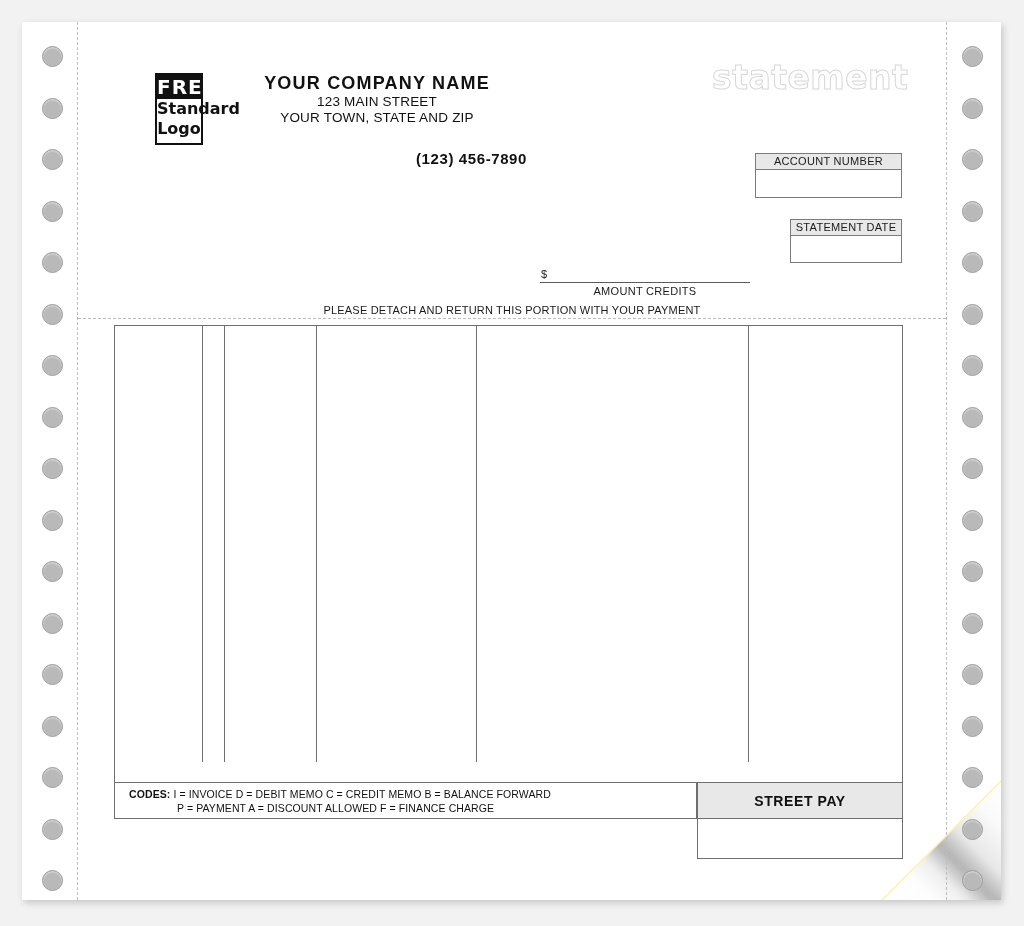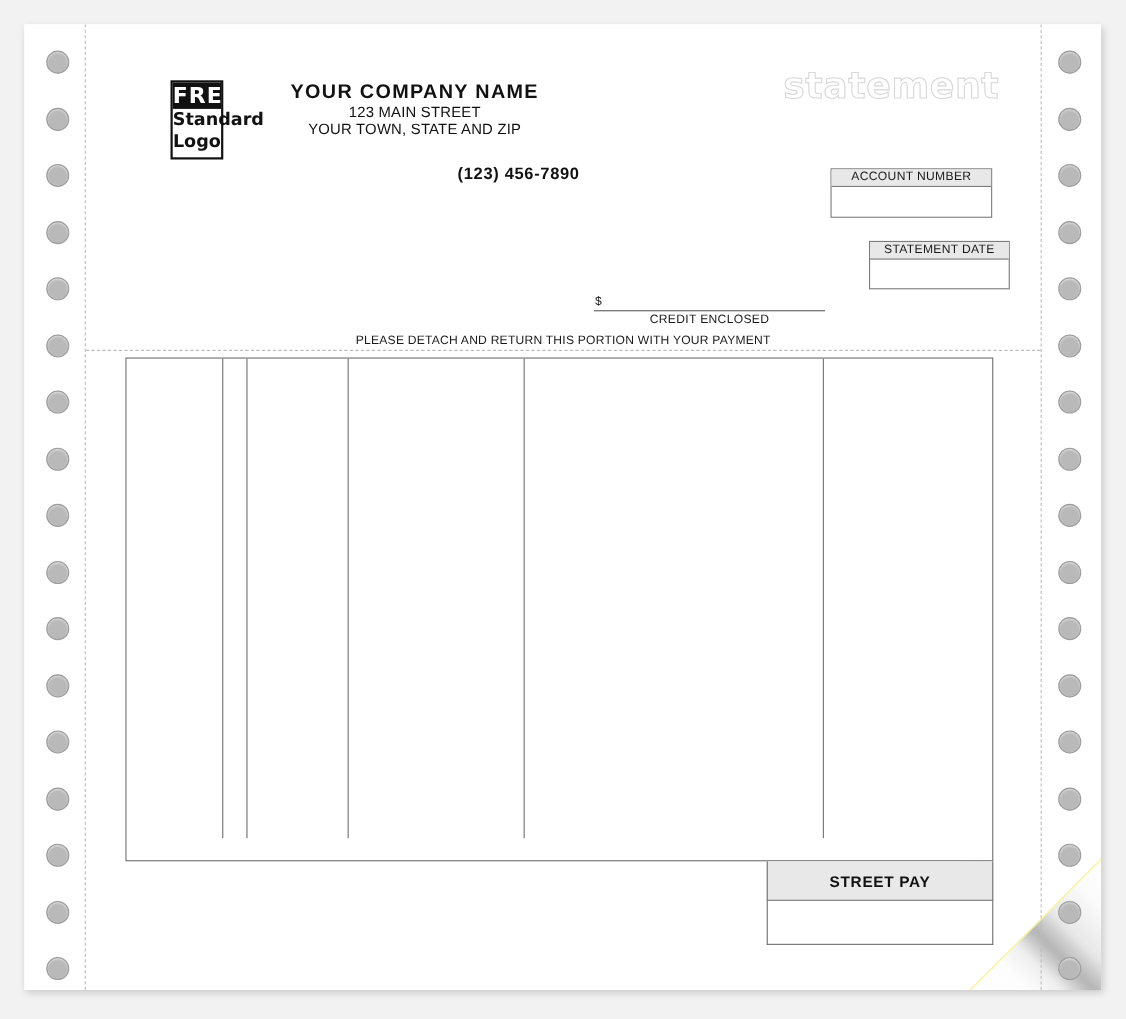--- a/index.html
+++ b/index.html
@@ -165,21 +165,21 @@
     background:#e8e8e8;
     border-bottom:1px solid #7b7b7b;
     text-align:center;
     font-size:11px;
     letter-spacing:.3px;
     color:#1a1a1a;
     line-height:15px;
     height:15px;
   }
   #acct-box{ left:733px; top:131px; width:147px; height:45px; }
-  #date-box{ left:768px; top:197px; width:128px; height:44px; }
+  #date-box{ left:768px; top:197px; width:112px; height:44px; }
 
   #amt-dollar{
     position:absolute;
     left:519px; top:246px;
     font-size:11px; color:#1a1a1a;
   }
   #amt-rule{
     position:absolute;
     left:518px; top:260px;
     width:210px;
@@ -363,32 +363,39 @@
     <div class="field-value"></div>
   </div>
 
   <div class="field-box" id="date-box">
     <div class="field-label">STATEMENT DATE</div>
     <div class="field-value"></div>
   </div>
 
   <div id="amt-dollar">$</div>
   <div id="amt-rule"></div>
-  <div id="amt-label">CREDIT ENCLOSED</div>
+  <div id="amt-label">AMOUNT CREDITS</div>
 
   <div id="detach-note">PLEASE DETACH AND RETURN THIS PORTION WITH YOUR PAYMENT</div>
 
   <div id="table-wrap">
     <div id="tbody">
         <div class="td c-date"></div>
         <div class="td c-code"></div>
         <div class="td c-ref"></div>
         <div class="td c-po"></div>
         <div class="td c-desc"></div>
         <div class="td c-chg"></div>
       </div>
   </div>
 
+  <div id="codes-box">
+    <div class="codes-line">
+      <span id="codes-label">CODES:</span>
+      <span>I = INVOICE   D = DEBIT MEMO   C = CREDIT MEMO   B = BALANCE FORWARD</span>
+    </div>
+    <div class="codes-line codes-indent">P = PAYMENT   A = DISCOUNT ALLOWED   F = FINANCE CHARGE</div>
+  </div>
 
   <div id="pleasepay-label">STREET PAY</div>
   <div id="pleasepay-value"></div>
 
 </div>
 
 </body></html>

